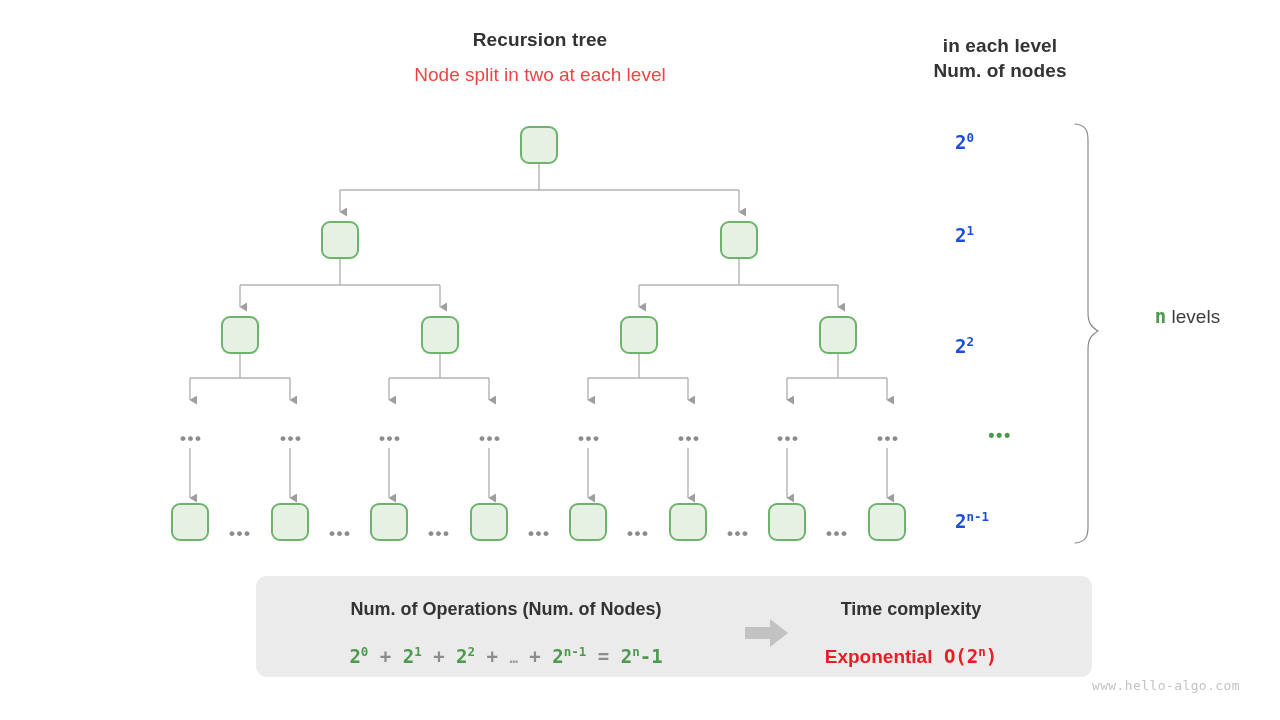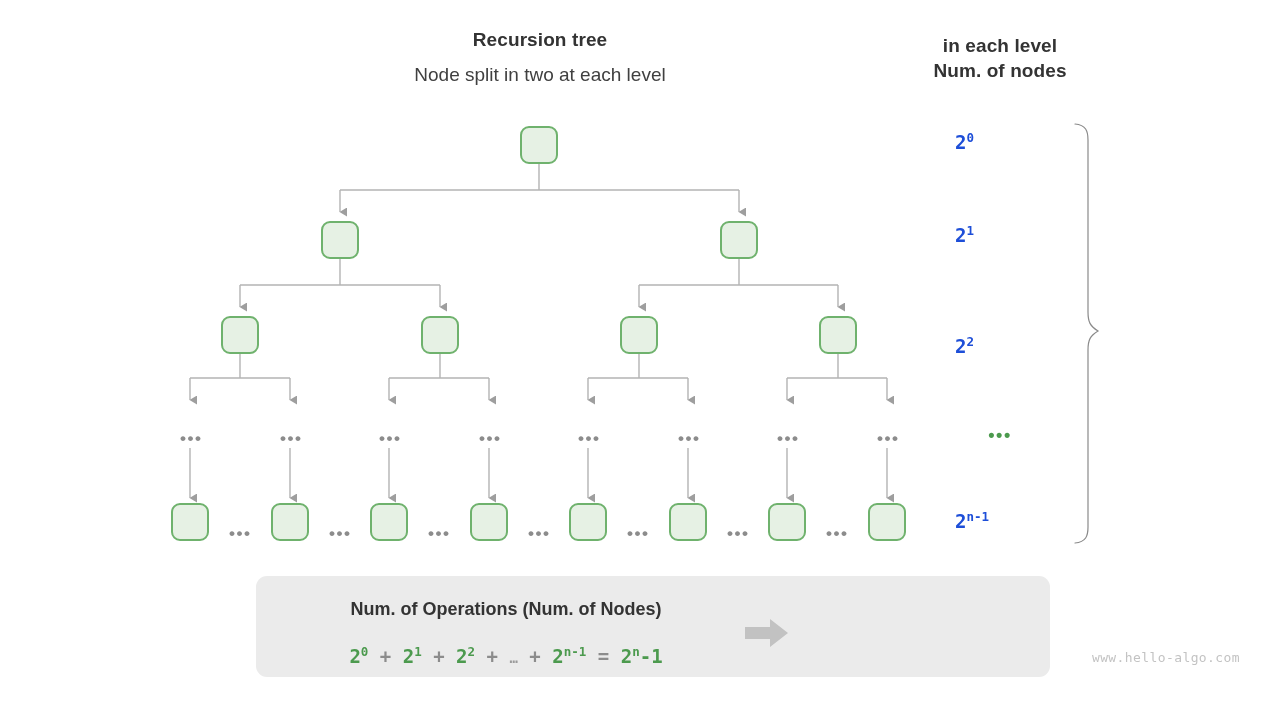--- a/index.html
+++ b/index.html
@@ -35,21 +35,21 @@
     text-align: center;
     font-weight: bold;
     font-size: 19px;
     color: #333333;
     letter-spacing: 0.1px;
   }
   .subtitle {
     position: absolute;
     text-align: center;
     font-size: 19px;
-    color: #404040;
+    color: #ef4444;
   }
   #tree-title { left: 340px; top: 29px; width: 400px; }
   #tree-subtitle { left: 330px; top: 64px; width: 420px; }
   #count-title {
     left: 900px; top: 33px; width: 200px;
     line-height: 25px;
   }
 
   
   .node {
@@ -116,20 +116,21 @@
 
   
   #summary {
     position: absolute;
     left: 256px;
     top: 576px;
     width: 794px;
     height: 101px;
     background: #ebebeb;
     border-radius: 11px;
+    padding-left: 42px;
   }
   .sum-col {
     position: absolute;
     text-align: center;
   }
   .sum-head {
     font-weight: bold;
     font-size: 18px;
     color: #333333;
     white-space: nowrap;
@@ -156,21 +157,21 @@
     left: 745px;
     top: 618px;
     width: 44px;
     height: 30px;
   }
 
   
   #watermark {
     position: absolute;
     left: 1060px;
-    top: 650px;
+    top: 678px;
     width: 180px;
     text-align: right;
     font-family: "DejaVu Sans Mono", monospace;
     font-size: 13px;
     color: #c3c3c3;
     letter-spacing: 0.4px;
   }
 </style>
 </head>
 <body>
@@ -293,20 +294,24 @@
   </div>
   <div class="level-label" style="left:955px; top:335px;">
     <span>2</span><sup>2</sup>
   </div>
   <div class="level-dots" style="left:955px; top:425px;">•••</div>
   <div class="level-label" style="left:955px; top:510px;">
     <span>2</span><sup>n-1</sup>
   </div>
 
   <div id="brace-label">
+    <div>
+      <span class="n">n</span>
+      <span>levels</span>
+    </div>
   </div>
 
   <div id="summary">
 
     <div class="sum-col" id="sum-left">
       <div class="sum-head">Num. of Operations (Num. of Nodes)</div>
       <div class="sum-formula">
         <span class="g"><span>2</span><sup>0</sup></span>
         <span class="op">+</span>
         <span class="g"><span>2</span><sup>1</sup></span>
@@ -315,20 +320,25 @@
         <span class="op">+</span>
         <span class="el">…</span>
         <span class="op">+</span>
         <span class="g"><span>2</span><sup>n-1</sup></span>
         <span class="op">=</span>
         <span class="g"><span>2</span><sup>n</sup><span>-1</span></span>
       </div>
     </div>
 
     <div class="sum-col" id="sum-right">
+      <div class="sum-head">Time complexity</div>
+      <div class="sum-formula">
+        <span class="label-exp">Exponential</span>
+        <span class="bigo"><span>O(2</span><sup>n</sup><span>)</span></span>
+      </div>
     </div>
   </div>
 
   <svg id="arrow-sep" viewBox="0 0 44 30" xmlns="http://www.w3.org/2000/svg">
     <path d="M0,9 L25,9 L25,1 L43,15 L25,29 L25,21 L0,21 Z" fill="#c2c2c2"></path>
   </svg>
 
   <div id="watermark">www.hello-algo.com</div>
 
 </div>

